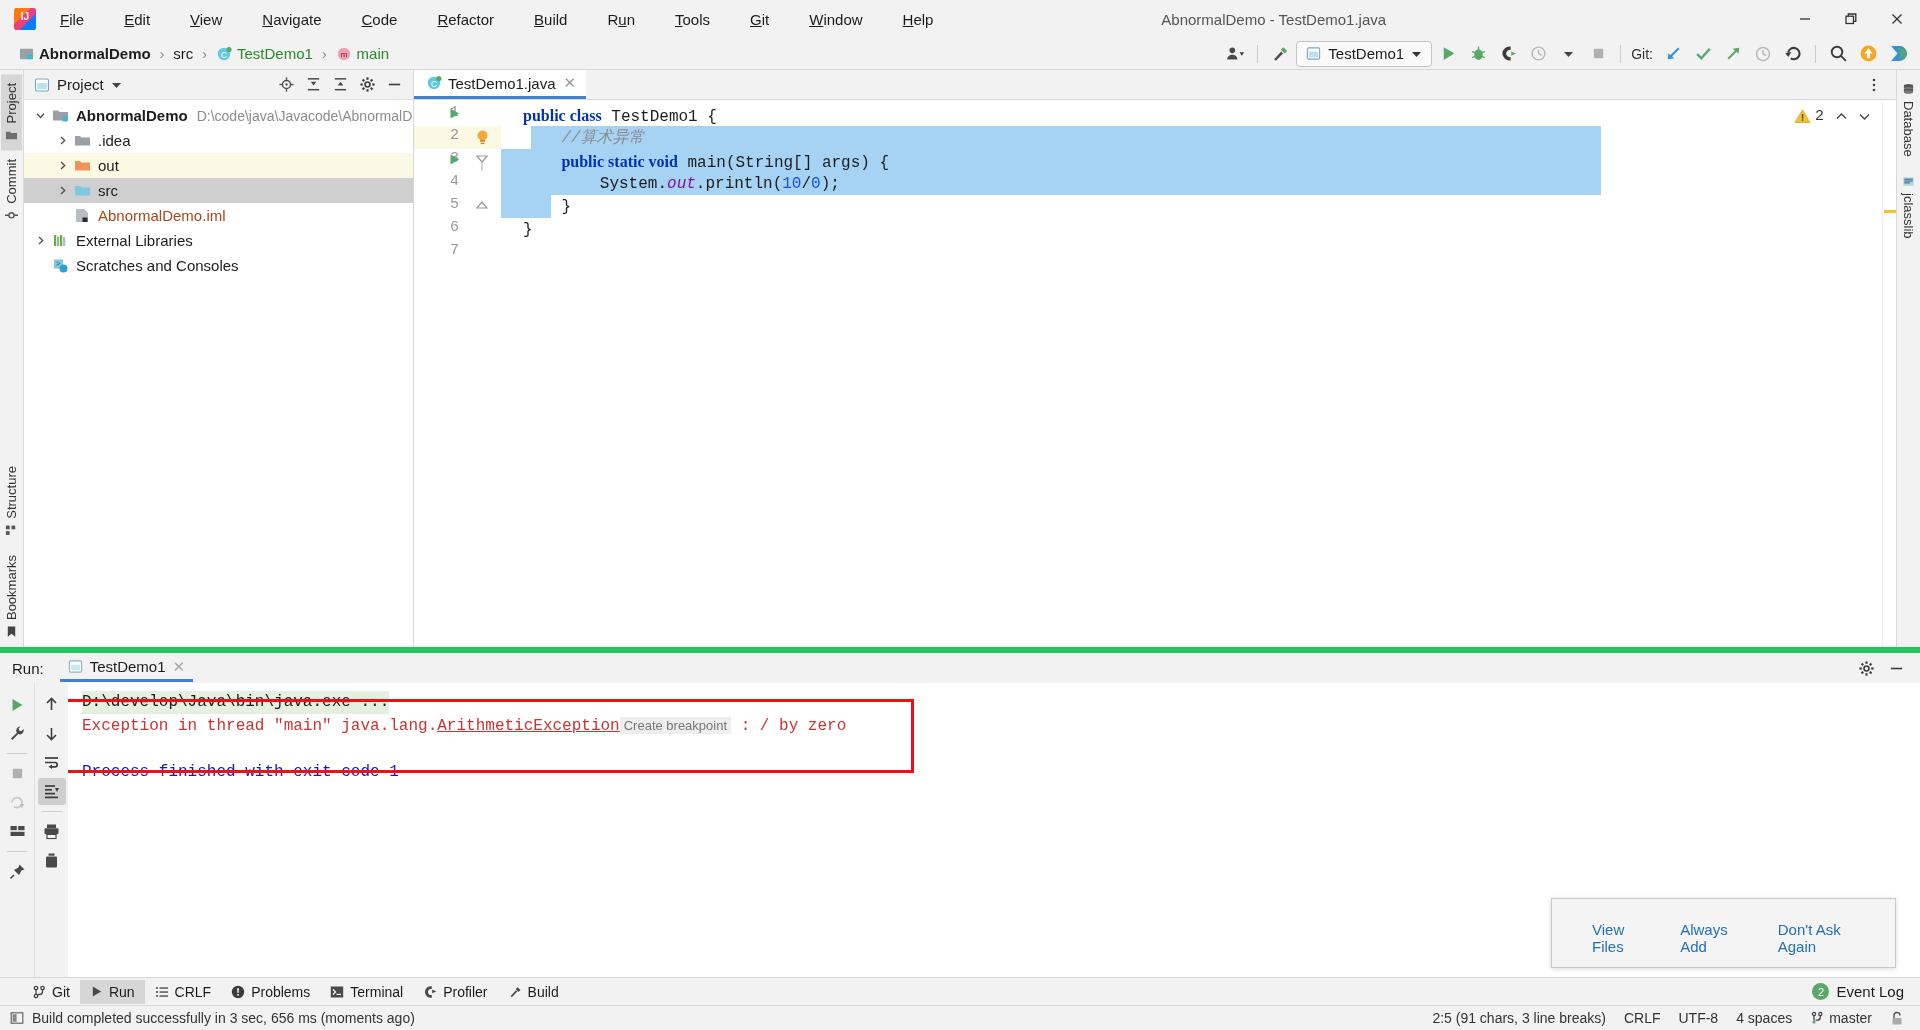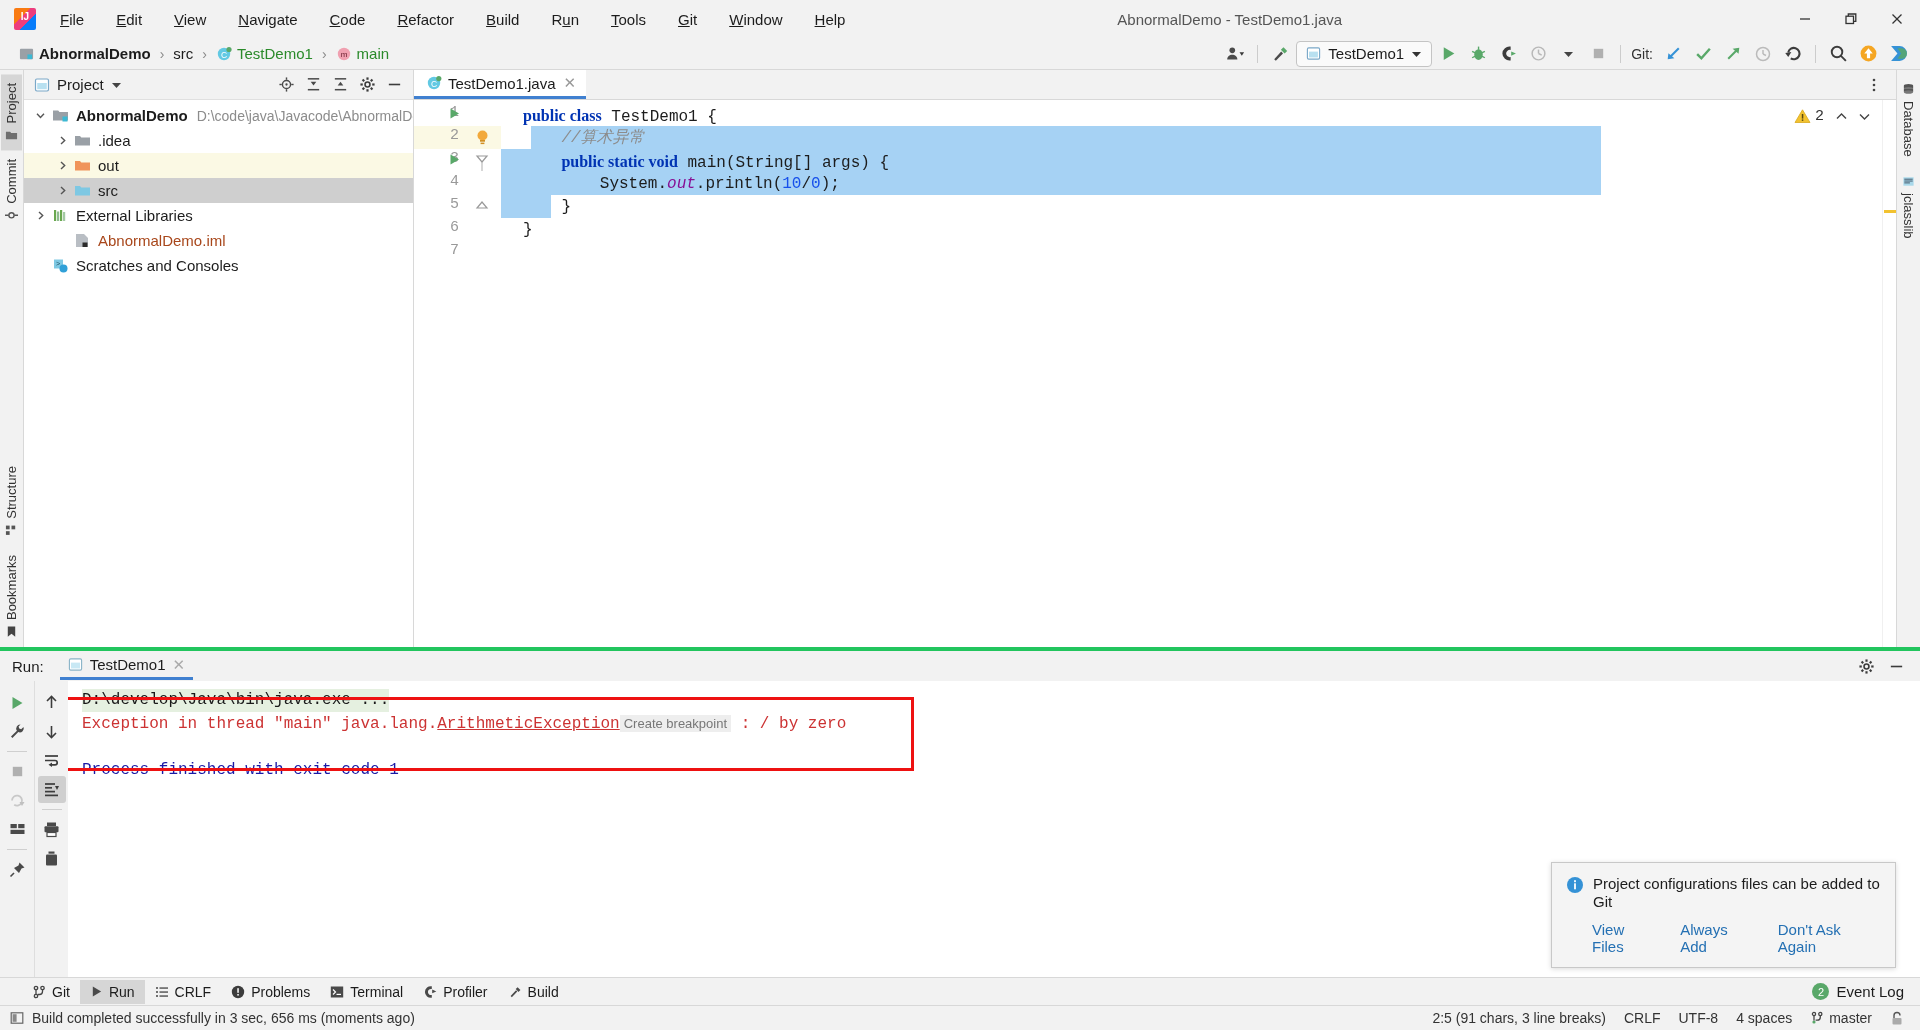--- a/index.html
+++ b/index.html
@@ -9,21 +9,21 @@
     font-size:15px; color:#1c1c1c;
     background:#f2f2f2; overflow:hidden;
   }
   .ide { position:relative; width:1920px; height:1030px; display:flex; flex-direction:column; background:#f2f2f2;}
 
   
   .titlebar{height:38px;display:flex;align-items:center;background:#f2f2f2;flex:none;}
   .logo{width:22px;height:22px;margin:0 12px 0 14px;flex:none;position:relative;border-radius:2px;
     background:linear-gradient(135deg,#f97a12 0%,#f97a12 38%,#ed3d7d 38%,#ed3d7d 62%,#087cfa 62%);}
   .logo::after{content:"IJ";position:absolute;left:0;right:0;top:3px;text-align:center;font-size:10px;color:#fff;font-weight:bold;}
-  .menubar{display:flex;align-items:center;gap:8px;}
+  .menubar{display:flex;align-items:center;gap:16px;}
   .menu-item{padding:4px 12px;font-size:15px;color:#1c1c1c;cursor:default;white-space:nowrap;}
   .menu-item u{text-decoration:underline;}
   .win-title{flex:1;text-align:center;color:#555;font-size:15px;padding-right:180px;}
   .win-btns{display:flex;align-items:center;flex:none;}
   .win-btn{width:46px;height:38px;display:flex;align-items:center;justify-content:center;cursor:default;}
 
   
   .navbar{height:32px;display:flex;align-items:center;background:#f2f2f2;border-bottom:1px solid #d8d8d8;flex:none;padding-left:14px;}
   .crumbs{display:flex;align-items:center;gap:2px;}
   .crumb{display:flex;align-items:center;gap:5px;padding:2px 5px;font-size:15px;cursor:default;}
@@ -77,21 +77,21 @@
   .selbg{position:absolute;background:#a6d2f4;}
   .rowhl{position:absolute;left:0;right:0;background:#fbf9e4;}
   .kw{color:#0033b3;font-weight:bold;font-family:Liberation Serif, serif;}
   .cmt{color:#8c8c8c;font-style:italic;}
   .num{color:#1750eb;}
   .fld{color:#871094;font-style:italic;}
   .editor-scroll{width:14px;flex:none;background:#fff;position:relative;border-left:1px solid #f0f0f0;}
   .warn-box{position:absolute;right:6px;top:6px;display:flex;align-items:center;gap:4px;background:#fff;padding:2px 4px;z-index:5;}
 
   
-  .runpanel{height:330px;flex:none;display:flex;flex-direction:column;background:#f2f2f2;border-top:4px solid #22c55e;}
+  .runpanel{height:330px;flex:none;display:flex;flex-direction:column;background:#f2f2f2;border-top:6px solid #22c55e;}
   .run-head{height:30px;display:flex;align-items:center;padding-left:12px;background:#f2f2f2;flex:none;}
   .run-label{font-size:15px;margin-right:16px;}
   .run-tab{display:flex;align-items:center;gap:7px;padding:3px 8px;font-size:15px;border-bottom:3px solid #4080d0;cursor:default;}
   .run-tab .x{color:#aaa;}
   .run-head-right{margin-left:auto;display:flex;align-items:center;padding-right:10px;gap:2px;}
   .run-body{flex:1;display:flex;min-height:0;}
   .run-bar{width:34px;flex:none;display:flex;flex-direction:column;align-items:center;padding-top:8px;gap:2px;background:#f2f2f2;}
   .run-bar.second{border-left:1px solid #dedede;}
   .rb-btn{width:28px;height:27px;display:flex;align-items:center;justify-content:center;cursor:default;border-radius:3px;}
   .rb-btn.on{background:#cfcfcf;}
@@ -461,45 +461,45 @@
               </svg>
           </div>
           <div class="tico">
             <svg width="17" height="17" viewBox="0 0 17 17">
                 <path d="M1 4 h5 l1.3 1.6 H16 v8 H1 Z" fill="#7ec8e3"></path>
               </svg>
           </div>
           <span class="tlabel">src</span>
         </div>
 
+        <div class="tnode" style="padding-left:48px">
+          <div class="tico">
+            <svg width="17" height="17" viewBox="0 0 17 17">
+              <path d="M2 2 h8 l4 4 v9 H2 Z" fill="#b9bec4"></path>
+                <rect x="8.5" y="10.5" width="5" height="4.5" fill="#2b2b2b"></rect>
+            </svg>
+          </div>
+          <span class="tlabel" style="color:#a8471b">AbnormalDemo.iml</span>
+        </div>
+
         <div class="tnode" style="padding-left:6px">
           <div class="tw">
             <svg width="11" height="11" viewBox="0 0 11 11">
                 <polyline points="4,2 7.7,5.5 4,9" fill="none" stroke="#555" stroke-width="1.4"></polyline>
               </svg>
           </div>
           <div class="tico">
             <svg width="17" height="17" viewBox="0 0 17 17">
               <rect x="2" y="3" width="2.2" height="11" fill="#6aa84f"></rect>
                 <rect x="5" y="4.5" width="2.2" height="9.5" fill="#8fbc8f"></rect>
               <rect x="8" y="3" width="2.2" height="11" fill="#6aa84f"></rect>
                 <rect x="11" y="5" width="2.2" height="9" fill="#a3c9a3"></rect>
             </svg>
           </div>
           <span class="tlabel">External Libraries</span>
-        </div>
-
-        <div class="tnode" style="padding-left:48px">
-          <div class="tico">
-            <svg width="17" height="17" viewBox="0 0 17 17">
-              <path d="M2 2 h8 l4 4 v9 H2 Z" fill="#b9bec4"></path>
-                <rect x="8.5" y="10.5" width="5" height="4.5" fill="#2b2b2b"></rect>
-            </svg>
-          </div>
-          <span class="tlabel" style="color:#a8471b">AbnormalDemo.iml</span>
         </div>
 
         <div class="tnode" style="padding-left:26px">
           <div class="tico">
             <svg width="17" height="17" viewBox="0 0 17 17">
               <path d="M2 2.5 h9 v9 H2 Z" fill="#7ec8e3"></path>
                 <text x="4" y="9" font-size="7" fill="#1a4a5a" font-family="Liberation Mono">&gt;_</text>
               <circle cx="11.5" cy="11.5" r="4" fill="#30a0d8"></circle>
             </svg>
           </div>
@@ -752,28 +752,20 @@
         <div class="cl"><span class="c-err">Exception in thread "main" java.lang.</span><span class="c-link">ArithmeticException</span><span class="c-bp">Create breakpoint</span><span class="c-err"> : / by zero</span></div>
         <div class="cl">&nbsp;</div>
         <div class="cl"><span class="c-blue">Process finished with exit code 1</span></div>
 
         <div class="redbox" style="left:-14px;top:16px;width:860px;height:74px;"></div>
       </div>
     </div>
   </div>
 
   <div class="notif">
-    <div class="notif-top">
-      <svg width="18" height="18" viewBox="0 0 18 18" style="flex:none;margin-top:1px">
-        <circle cx="9" cy="9" r="8" fill="#3592d6"></circle>
-          <rect x="8.1" y="7.3" width="1.8" height="6" fill="#fff"></rect>
-          <rect x="8.1" y="4.2" width="1.8" height="2" fill="#fff"></rect>
-      </svg>
-      <span class="notif-txt">Project configurations files can be added to Git</span>
-    </div>
     <div class="notif-acts">
       <span class="notif-act">View Files</span>
       <span class="notif-act">Always Add</span>
       <span class="notif-act">Don't Ask Again</span>
     </div>
   </div>
 
   <div class="toolwins">
     <div class="tw-item">
       <svg width="14" height="14" viewBox="0 0 14 14">

